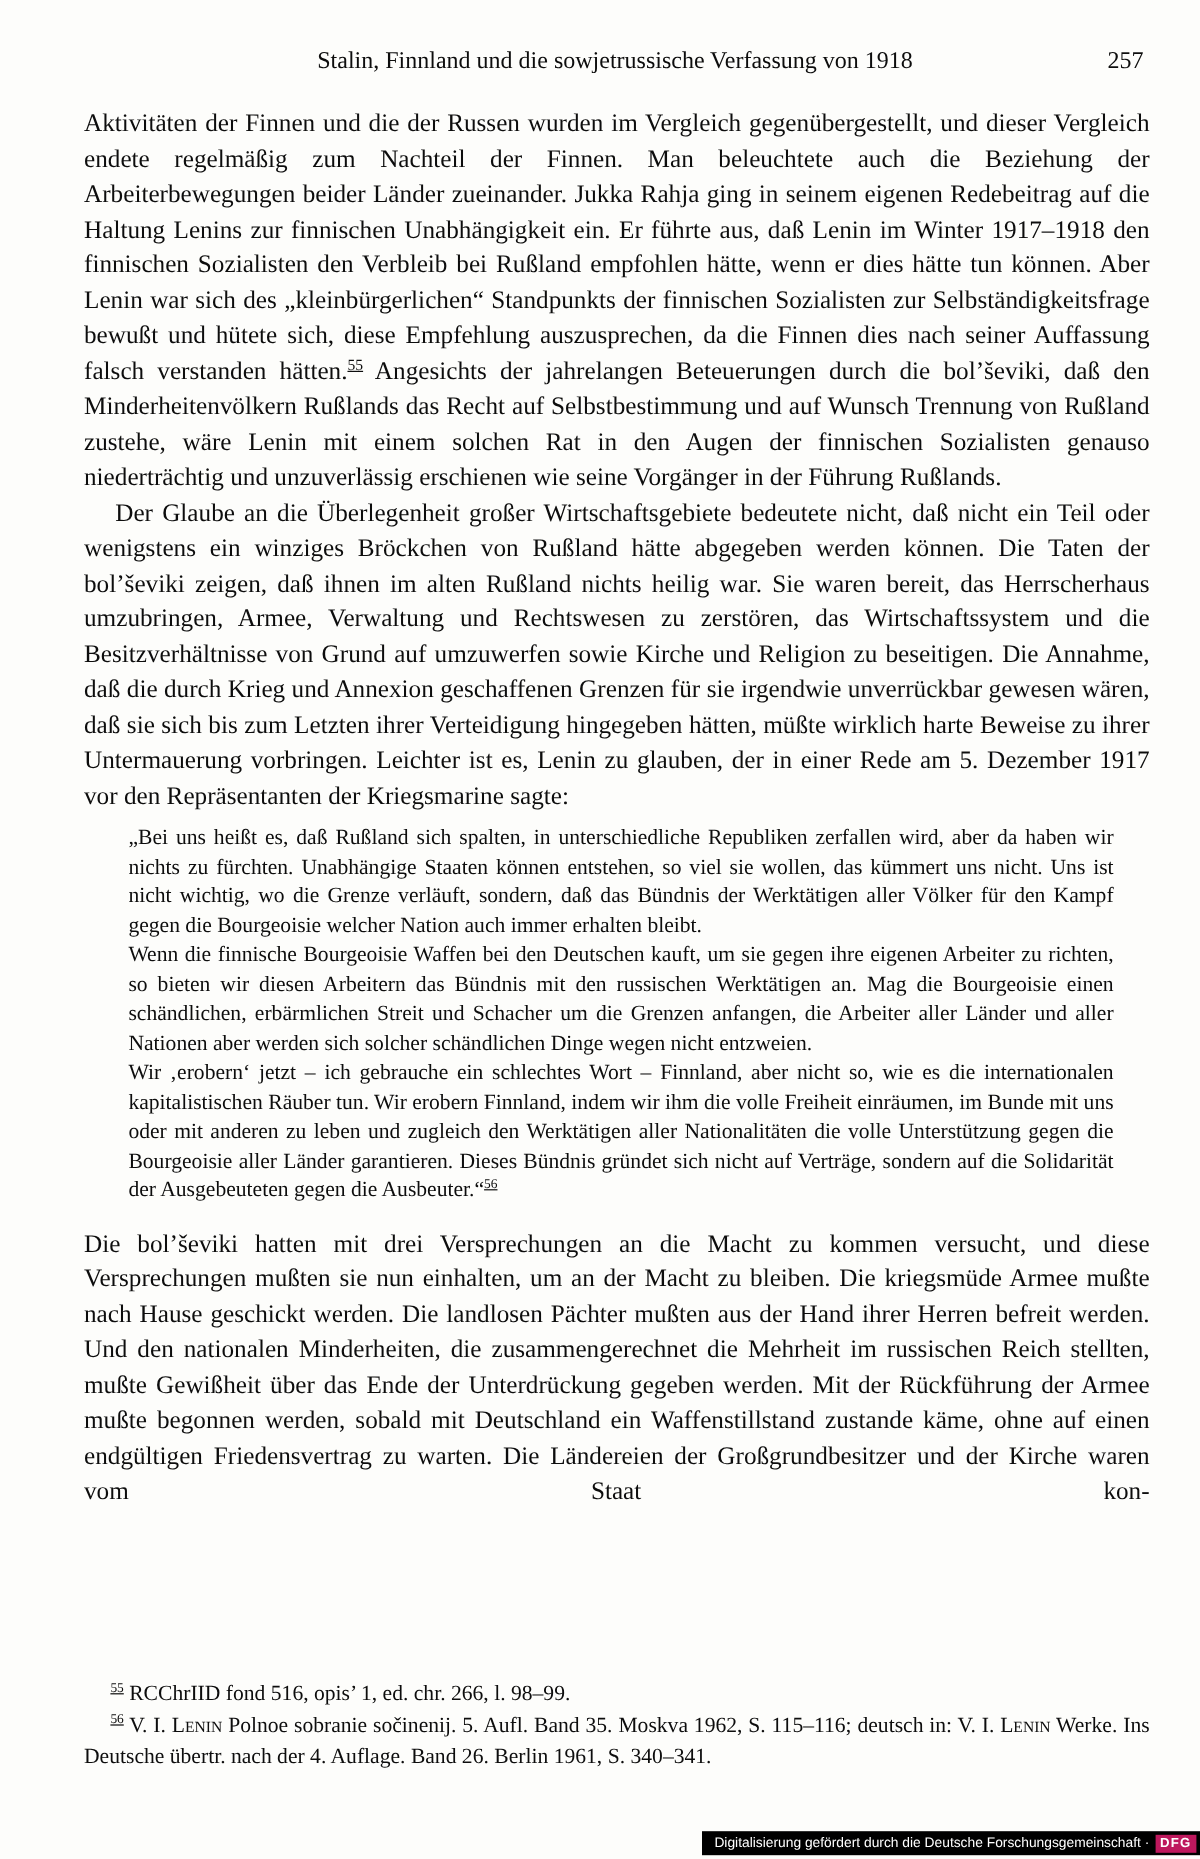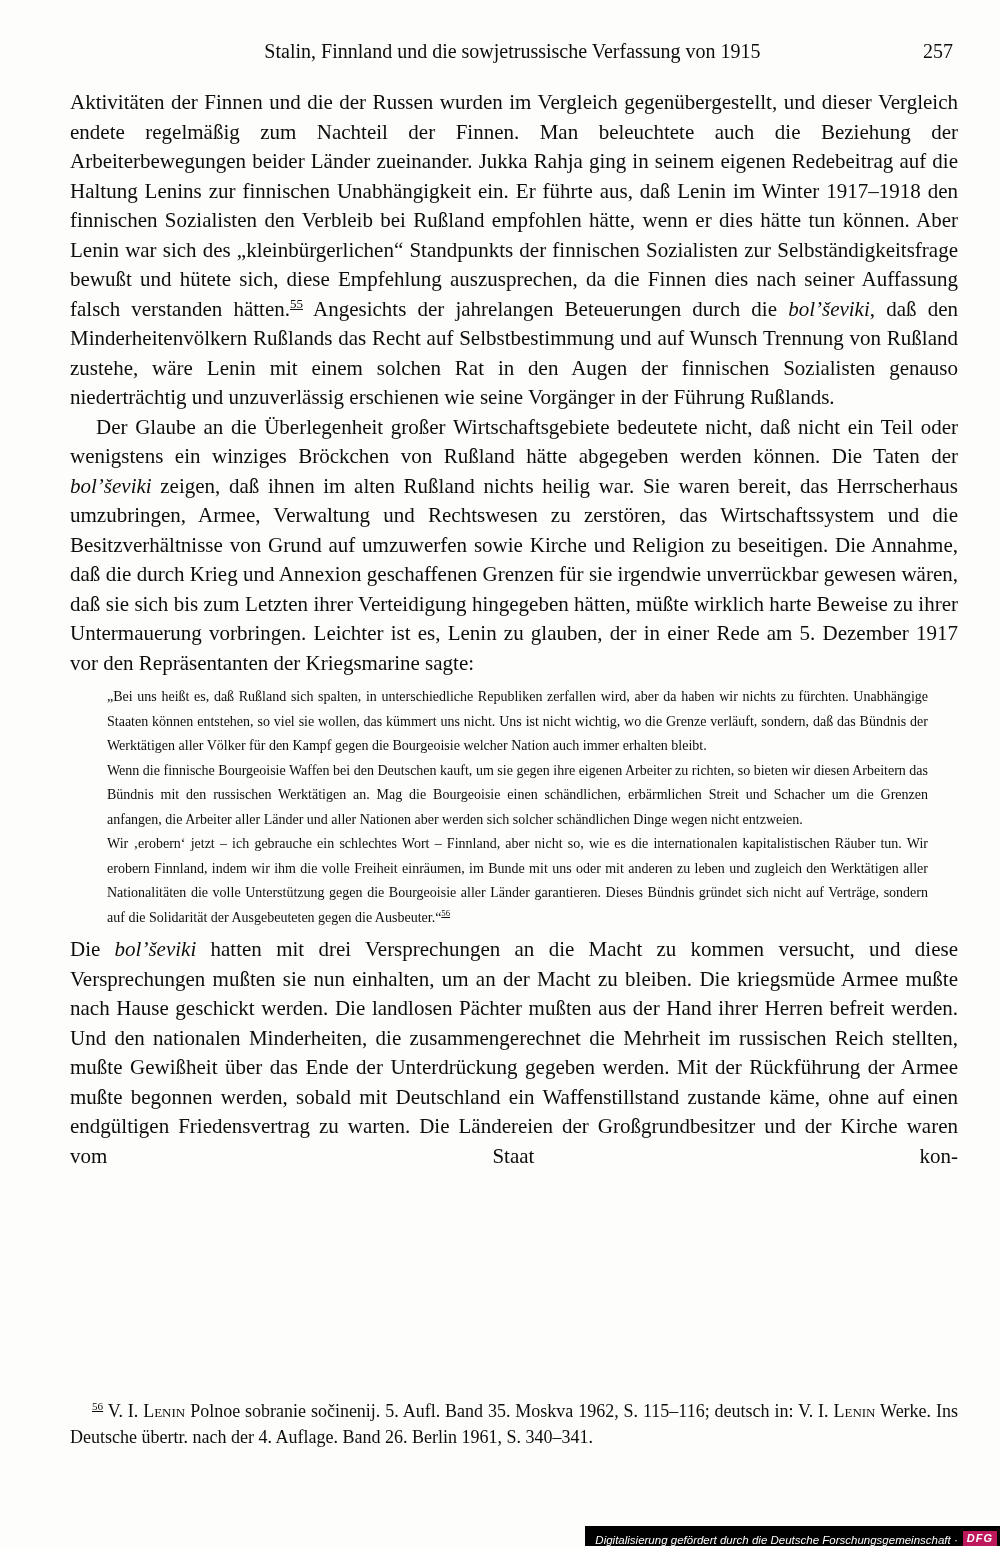--- a/index.html
+++ b/index.html
@@ -19,70 +19,70 @@
   .head-title { text-align:center; }
   .head-page { position:absolute; right:2px; top:0; }
   .text-block {
     position:absolute; top:88px; left:70px; width:888px;
     text-align:justify;
   }
   .para { margin:0; font-size:21px; line-height:29.5px; }
   .indent { text-indent:26px; }
   .cont { text-align-last:justify; }
   .quote {
-    margin:7px 30px 5px 37px;
-    font-size:14px; line-height:24.5px;
+    margin:7px 30px 18px 37px;
+    font-size:18px; line-height:24.5px;
   }
   .qpara { margin:0; }
   sup { font-size:0.62em; vertical-align:super; line-height:0;text-decoration:underline; }
-  .it { font-style:italic; }
+  .it { }
   .sc { font-variant:small-caps; }
   .footnotes {
     position:absolute; left:70px; width:888px; top:1398px;
     font-size:18px; line-height:26px;
     text-align:justify;
   }
   .fn { margin:0; text-indent:22px; }
   .digi-bar {
     position:absolute; right:0; bottom:3px; height:20px;
     background:#000000;
-    display:flex; align-items:flex-end; gap:5px;
+    display:flex; align-items:center; gap:5px;
     padding:0 3px 0 10px;
     font-family:"Liberation Sans",sans-serif;
-    font-style:italic;
   }
   .digi-text { color:#ffffff; font-size:11.5px; white-space:nowrap; }
   .dfg {
     background:#be185d; color:#ffffff;
     font-weight:bold; font-size:11px;
     padding:2px 4px; letter-spacing:1px; line-height:1;
   }
 </style>
 </head>
 <body>
 
 <div class="page">
 
   <header class="running-head">
-    <div class="head-title">Stalin, Finnland und die sowjetrussische Verfassung von 1915</div>
+    <div class="head-title">Stalin, Finnland und die sowjetrussische Verfassung von 1918</div>
     <div class="head-page">257</div>
   </header>
 
   <main class="text-block">
     <p class="para"><span>Aktivitäten der Finnen und die der Russen wurden im Vergleich gegenübergestellt, und dieser Vergleich endete regelmäßig zum Nachteil der Finnen. Man beleuchtete auch die Beziehung der Arbeiterbewegungen beider Länder zueinander. Jukka Rahja ging in seinem eigenen Redebeitrag auf die Haltung Lenins zur finnischen Unabhängigkeit ein. Er führte aus, daß Lenin im Winter 1917–1918 den finnischen Sozialisten den Verbleib bei Rußland empfohlen hätte, wenn er dies hätte tun können. Aber Lenin war sich des „kleinbürgerlichen“ Standpunkts der finnischen Sozialisten zur Selbständigkeitsfrage bewußt und hütete sich, diese Empfehlung auszusprechen, da die Finnen dies nach seiner Auffassung falsch verstanden hätten.</span><sup>55</sup><span> Angesichts der jahrelangen Beteuerungen durch die </span><span class="it">bol’ševiki</span><span>, daß den Minderheitenvölkern Rußlands das Recht auf Selbstbestimmung und auf Wunsch Trennung von Rußland zustehe, wäre Lenin mit einem solchen Rat in den Augen der finnischen Sozialisten genauso niederträchtig und unzuverlässig erschienen wie seine Vorgänger in der Führung Rußlands.</span></p>
     <p class="para indent"><span>Der Glaube an die Überlegenheit großer Wirtschaftsgebiete bedeutete nicht, daß nicht ein Teil oder wenigstens ein winziges Bröckchen von Rußland hätte abgegeben werden können. Die Taten der </span><span class="it">bol’ševiki</span><span> zeigen, daß ihnen im alten Rußland nichts heilig war. Sie waren bereit, das Herrscherhaus umzubringen, Armee, Verwaltung und Rechtswesen zu zerstören, das Wirtschaftssystem und die Besitzverhältnisse von Grund auf umzuwerfen sowie Kirche und Religion zu beseitigen. Die Annahme, daß die durch Krieg und Annexion geschaffenen Grenzen für sie irgendwie unverrückbar gewesen wären, daß sie sich bis zum Letzten ihrer Verteidigung hingegeben hätten, müßte wirklich harte Beweise zu ihrer Untermauerung vorbringen. Leichter ist es, Lenin zu glauben, der in einer Rede am 5. Dezember 1917 vor den Repräsentanten der Kriegsmarine sagte:</span></p>
     <blockquote class="quote">
       <p class="qpara"><span>„Bei uns heißt es, daß Rußland sich spalten, in unterschiedliche Republiken zerfallen wird, aber da haben wir nichts zu fürchten. Unabhängige Staaten können entstehen, so viel sie wollen, das kümmert uns nicht. Uns ist nicht wichtig, wo die Grenze verläuft, sondern, daß das Bündnis der Werktätigen aller Völker für den Kampf gegen die Bourgeoisie welcher Nation auch immer erhalten bleibt.</span></p>
       <p class="qpara"><span>Wenn die finnische Bourgeoisie Waffen bei den Deutschen kauft, um sie gegen ihre eigenen Arbeiter zu richten, so bieten wir diesen Arbeitern das Bündnis mit den russischen Werktätigen an. Mag die Bourgeoisie einen schändlichen, erbärmlichen Streit und Schacher um die Grenzen anfangen, die Arbeiter aller Länder und aller Nationen aber werden sich solcher schändlichen Dinge wegen nicht entzweien.</span></p>
       <p class="qpara"><span>Wir ‚erobern‘ jetzt – ich gebrauche ein schlechtes Wort – Finnland, aber nicht so, wie es die internationalen kapitalistischen Räuber tun. Wir erobern Finnland, indem wir ihm die volle Freiheit einräumen, im Bunde mit uns oder mit anderen zu leben und zugleich den Werktätigen aller Nationalitäten die volle Unterstützung gegen die Bourgeoisie aller Länder garantieren. Dieses Bündnis gründet sich nicht auf Verträge, sondern auf die Solidarität der Ausgebeuteten gegen die Ausbeuter.“</span><sup>56</sup></p>
     </blockquote>
     <p class="para cont"><span>Die </span><span class="it">bol’ševiki</span><span> hatten mit drei Versprechungen an die Macht zu kommen versucht, und diese Versprechungen mußten sie nun einhalten, um an der Macht zu bleiben. Die kriegsmüde Armee mußte nach Hause geschickt werden. Die landlosen Pächter mußten aus der Hand ihrer Herren befreit werden. Und den nationalen Minderheiten, die zusammengerechnet die Mehrheit im russischen Reich stellten, mußte Gewißheit über das Ende der Unterdrückung gegeben werden. Mit der Rückführung der Armee mußte begonnen werden, sobald mit Deutschland ein Waffenstillstand zustande käme, ohne auf einen endgültigen Friedensvertrag zu warten. Die Ländereien der Großgrundbesitzer und der Kirche waren vom Staat kon-</span></p>
   </main>
 
   <section class="footnotes">
+    <p class="fn"><sup>55</sup><span> RCChrIID fond 516, opis’ 1, ed. chr. 266, l. 98–99.</span></p>
     <p class="fn"><sup>56</sup><span> V. I. </span><span class="sc">Lenin</span><span> Polnoe sobranie sočinenij. 5. Aufl. Band 35. Moskva 1962, S. 115–116; deutsch in: V. I. </span><span class="sc">Lenin</span><span> Werke. Ins Deutsche übertr. nach der 4. Auflage. Band 26. Berlin 1961, S. 340–341.</span></p>
   </section>
 
   <footer class="digi-bar">
     <span class="digi-text">Digitalisierung gefördert durch die Deutsche Forschungsgemeinschaft ·</span>
     <span class="dfg">DFG</span>
   </footer>
 
 </div>
 

